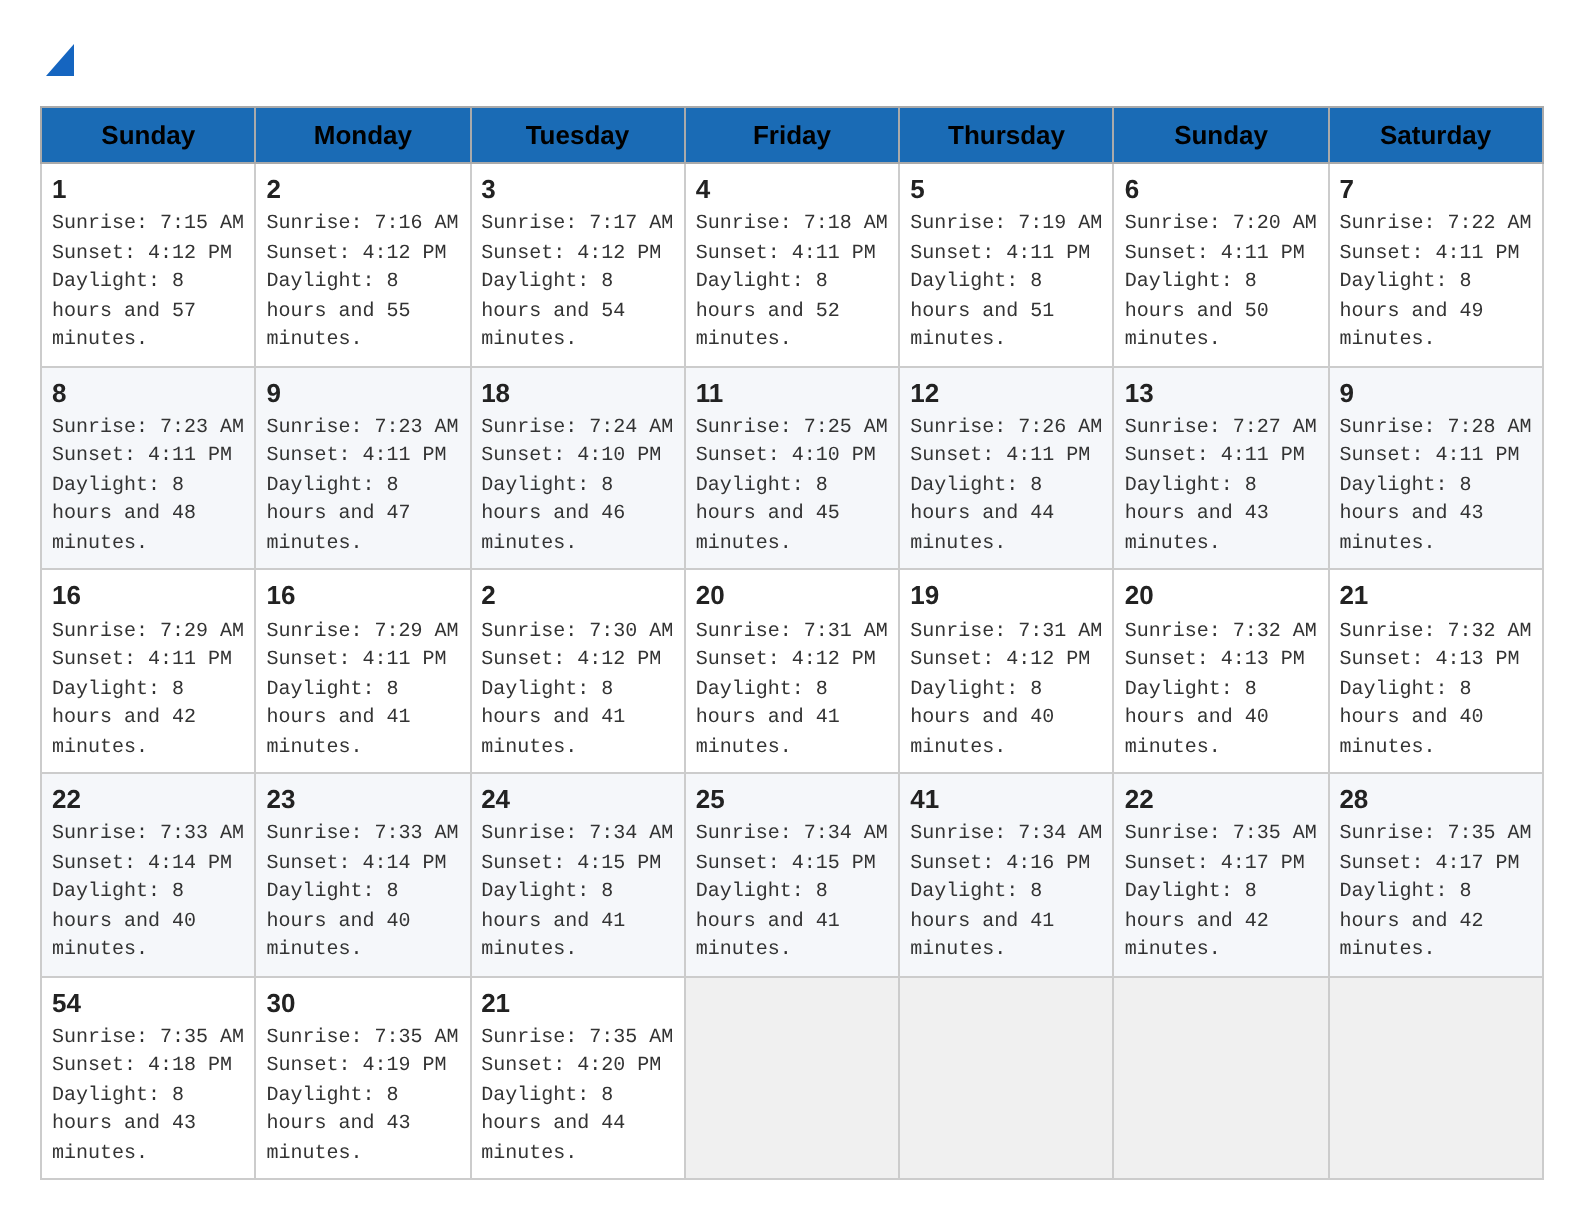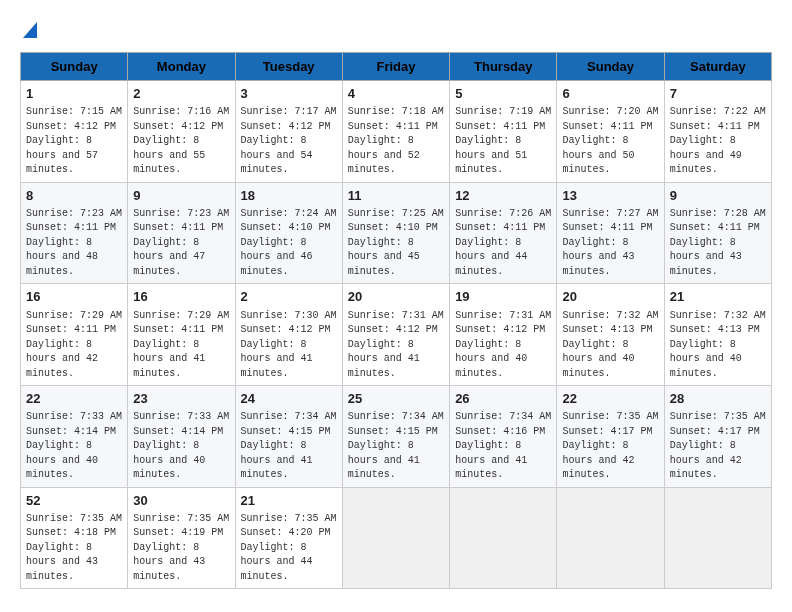--- a/index.html
+++ b/index.html
@@ -227,35 +227,35 @@
         </td>
         <td>
           <span class="day-num">24</span>
           <div class="cell-text">Sunrise: 7:34 AM<br>Sunset: 4:15 PM<br>Daylight: 8 hours and 41 minutes.</div>
         </td>
         <td>
           <span class="day-num">25</span>
           <div class="cell-text">Sunrise: 7:34 AM<br>Sunset: 4:15 PM<br>Daylight: 8 hours and 41 minutes.</div>
         </td>
         <td>
-          <span class="day-num">26</span>
+          <span class="day-num">41</span>
           <div class="cell-text">Sunrise: 7:34 AM<br>Sunset: 4:16 PM<br>Daylight: 8 hours and 41 minutes.</div>
         </td>
         <td>
           <span class="day-num">22</span>
           <div class="cell-text">Sunrise: 7:35 AM<br>Sunset: 4:17 PM<br>Daylight: 8 hours and 42 minutes.</div>
         </td>
         <td>
           <span class="day-num">28</span>
           <div class="cell-text">Sunrise: 7:35 AM<br>Sunset: 4:17 PM<br>Daylight: 8 hours and 42 minutes.</div>
         </td>
       </tr>
       <tr>
         <td>
-          <span class="day-num">52</span>
+          <span class="day-num">54</span>
           <div class="cell-text">Sunrise: 7:35 AM<br>Sunset: 4:18 PM<br>Daylight: 8 hours and 43 minutes.</div>
         </td>
         <td>
           <span class="day-num">30</span>
           <div class="cell-text">Sunrise: 7:35 AM<br>Sunset: 4:19 PM<br>Daylight: 8 hours and 43 minutes.</div>
         </td>
         <td>
           <span class="day-num">21</span>
           <div class="cell-text">Sunrise: 7:35 AM<br>Sunset: 4:20 PM<br>Daylight: 8 hours and 44 minutes.</div>
         </td>

